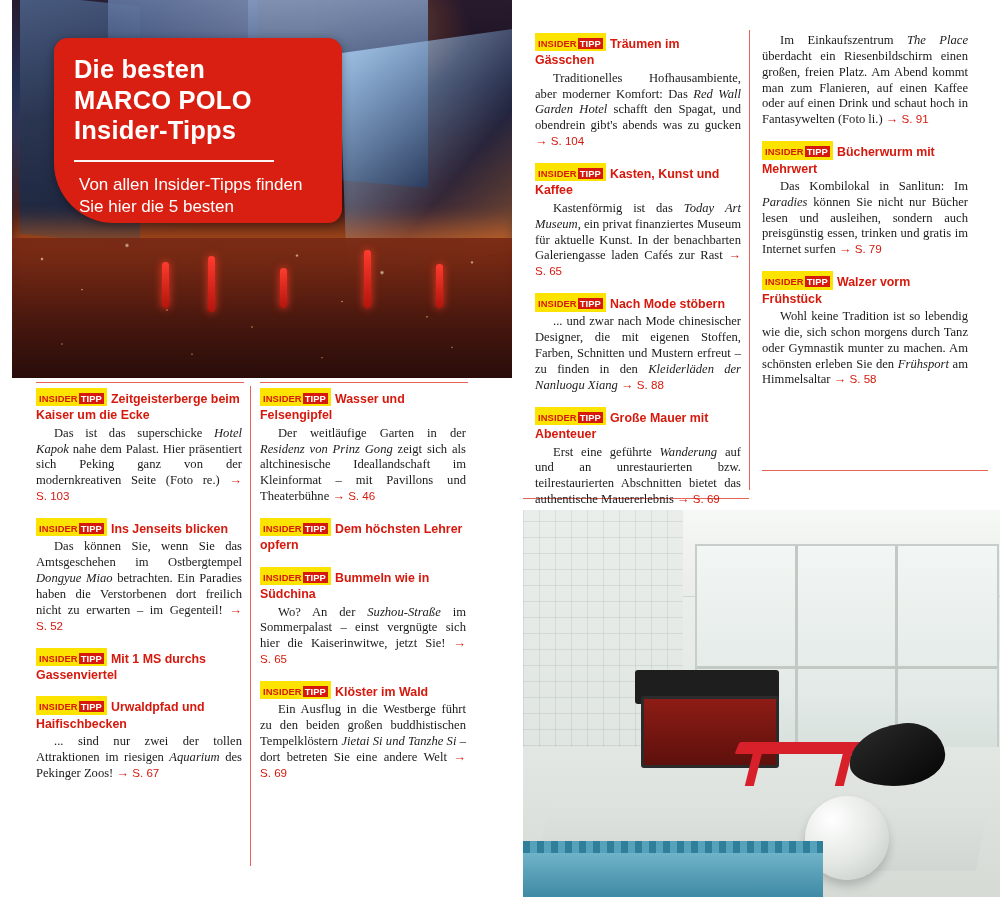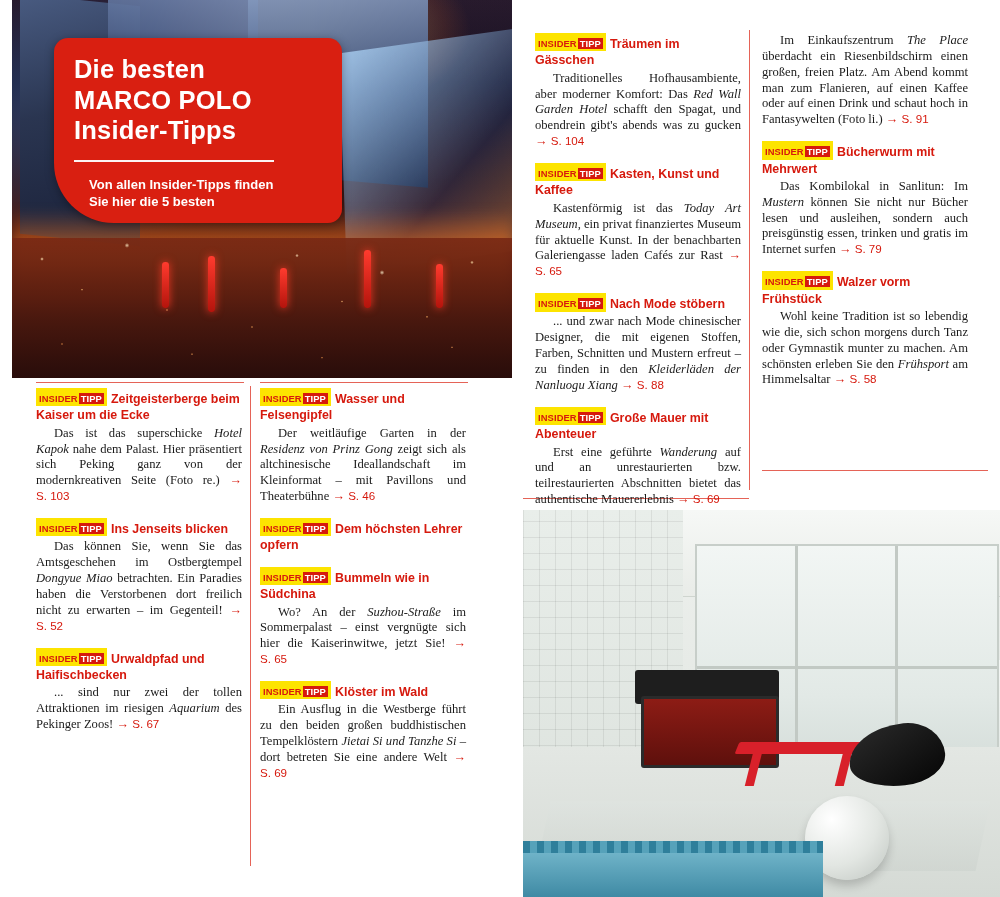--- a/index.html
+++ b/index.html
@@ -99,24 +99,24 @@
     font-family:"Liberation Sans", sans-serif;
     font-weight:bold;
     font-size:25.5px;
     line-height:1.2;
     letter-spacing:.2px;
   }
   .titlecard .rule{
     width:200px;height:2px;background:#fff;margin:14px 0 12px 0;opacity:.95;
   }
   .titlecard h2{
-    margin:15px;
+    margin:5px;
     font-family:"Liberation Sans", sans-serif;
-    font-weight:bold;
-    font-size:13px;
+    font-weight:normal;
+    font-size:17px;
     line-height:1.3;
   }
 
   
   .col{
     position:absolute;
     box-sizing:border-box;
   }
   .tip{ margin-bottom:13px; }
   .tip .head{
@@ -293,20 +293,23 @@
     </div>
 
     <div class="tip">
       <div class="head">
         <span class="badge"><span>INSIDER</span><span class="t2">TIPP</span></span><span>Ins Jenseits blicken</span>
       </div>
       <p>Das können Sie, wenn Sie das Amtsgeschehen im Ostbergtempel <em>Dongyue Miao</em> betrachten. Ein Paradies haben die Verstorbenen dort freilich nicht zu erwarten – im Gegenteil! <span class="arrow">→</span> <span class="ref">S. 52</span></p>
     </div>
 
     <div class="tip">
+      <div class="head">
+        <span class="badge"><span>INSIDER</span><span class="t2">TIPP</span></span><span>Mit 1 MS durchs Gassenviertel</span>
+      </div>
     </div>
 
     <div class="tip">
       <div class="head">
         <span class="badge"><span>INSIDER</span><span class="t2">TIPP</span></span><span>Urwaldpfad und Haifischbecken</span>
       </div>
       <p>... sind nur zwei der tollen Attraktionen im riesigen <em>Aquarium</em> des Pekinger Zoos! <span class="arrow">→</span> <span class="ref">S. 67</span></p>
     </div>
   </div>
 
@@ -374,21 +377,21 @@
   <div class="col" style="left:762px;top:33px;width:206px;">
 
     <div class="tip">
       <p>Im Einkaufszentrum <em>The Place</em> überdacht ein Riesenbildschirm einen großen, freien Platz. Am Abend kommt man zum Flanieren, auf einen Kaffee oder auf einen Drink und schaut hoch in Fantasywelten (Foto li.) <span class="arrow">→</span> <span class="ref">S. 91</span></p>
     </div>
 
     <div class="tip">
       <div class="head">
         <span class="badge"><span>INSIDER</span><span class="t2">TIPP</span></span><span>Bücherwurm mit Mehrwert</span>
       </div>
-      <p>Das Kombilokal in Sanlitun: Im <em>Mustern</em> können Sie nicht nur Bücher lesen und ausleihen, sondern auch preisgünstig essen, trinken und gratis im Internet surfen <span class="arrow">→</span> <span class="ref">S. 79</span></p>
+      <p>Das Kombilokal in Sanlitun: Im <em>Paradies</em> können Sie nicht nur Bücher lesen und ausleihen, sondern auch preisgünstig essen, trinken und gratis im Internet surfen <span class="arrow">→</span> <span class="ref">S. 79</span></p>
     </div>
 
     <div class="tip">
       <div class="head">
         <span class="badge"><span>INSIDER</span><span class="t2">TIPP</span></span><span>Walzer vorm Frühstück</span>
       </div>
       <p>Wohl keine Tradition ist so lebendig wie die, sich schon morgens durch Tanz oder Gymnastik munter zu machen. Am schönsten erleben Sie den <em>Frühsport</em> am Himmelsaltar <span class="arrow">→</span> <span class="ref">S. 58</span></p>
     </div>
   </div>
 

